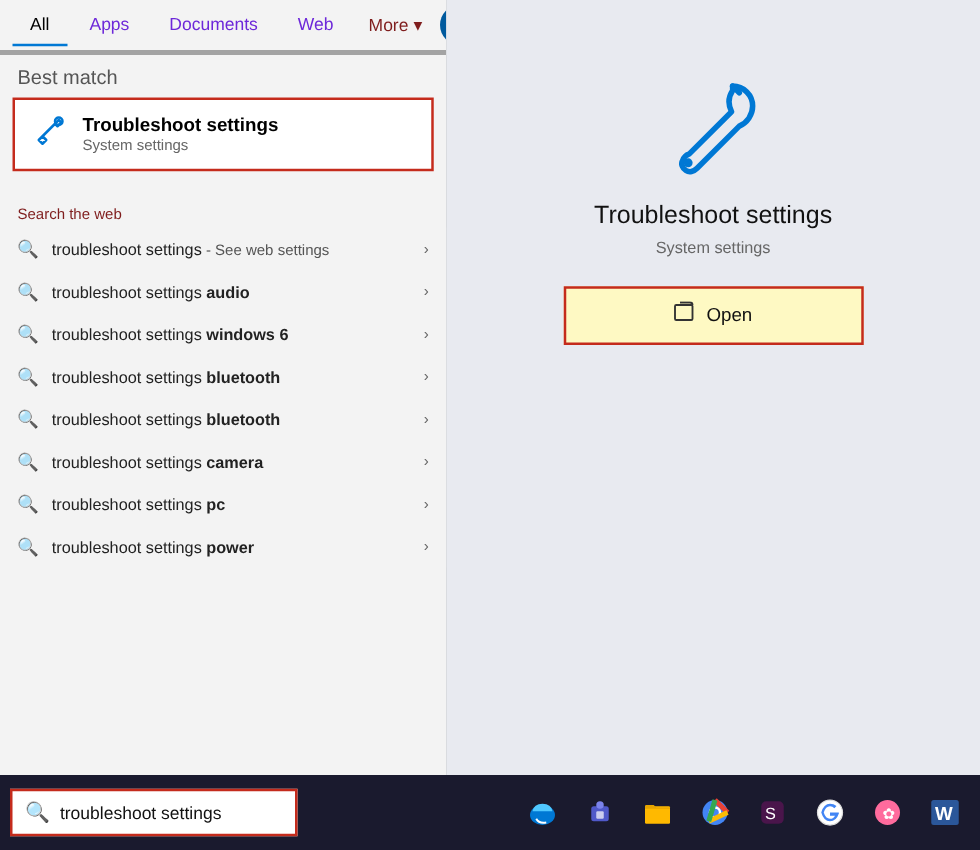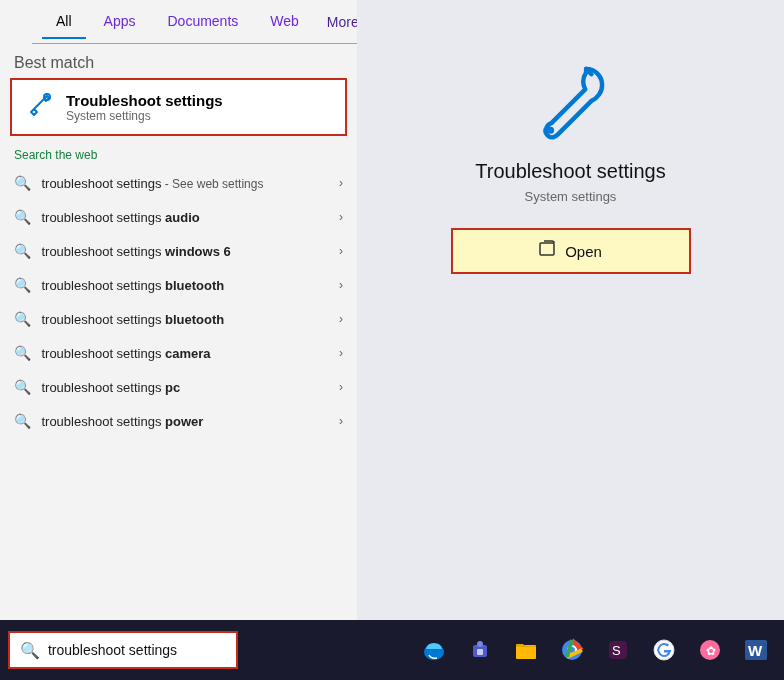--- a/index.html
+++ b/index.html
@@ -24,23 +24,22 @@
       flex-direction: column;
     }
 
     
     .tabs-row {
       display: flex;
       align-items: center;
       background: #f3f3f3;
       padding: 0 10px;
       height: 44px;
-      border-bottom: 1px solid #a3a3a3;
+      border-bottom: 4px solid #a3a3a3;
       gap: 4px;
-      margin-left: 32px;
     }
 
     .tab {
       padding: 8px 14px;
       font-size: 14px;
       cursor: pointer;
       border-bottom: 2px solid transparent;
       color: #6d28d9;
     }
 
@@ -50,21 +49,21 @@
       font-weight: 500;
     }
 
     .tab-more {
       display: flex;
       align-items: center;
       gap: 4px;
       padding: 8px 10px;
       font-size: 14px;
       cursor: pointer;
-      color: #4c1d95;
+      color: #7f1d1d;
     }
 
     .tabs-right {
       margin-left: auto;
       display: flex;
       align-items: center;
       gap: 8px;
     }
 
     .avatar-circle {
@@ -122,23 +121,24 @@
     }
 
     .best-match-text .subtitle {
       font-size: 12px;
       color: #666;
     }
 
     
     .web-section-label {
       font-size: 12px;
-      color: #15803d;
+      color: #7f1d1d;
       padding: 12px 14px 4px;
       font-weight: 500;
+      margin-top: 15px;
     }
 
     .search-result-item {
       display: flex;
       align-items: center;
       padding: 9px 14px;
       cursor: pointer;
       gap: 10px;
       background: #f3f3f3;
     }

